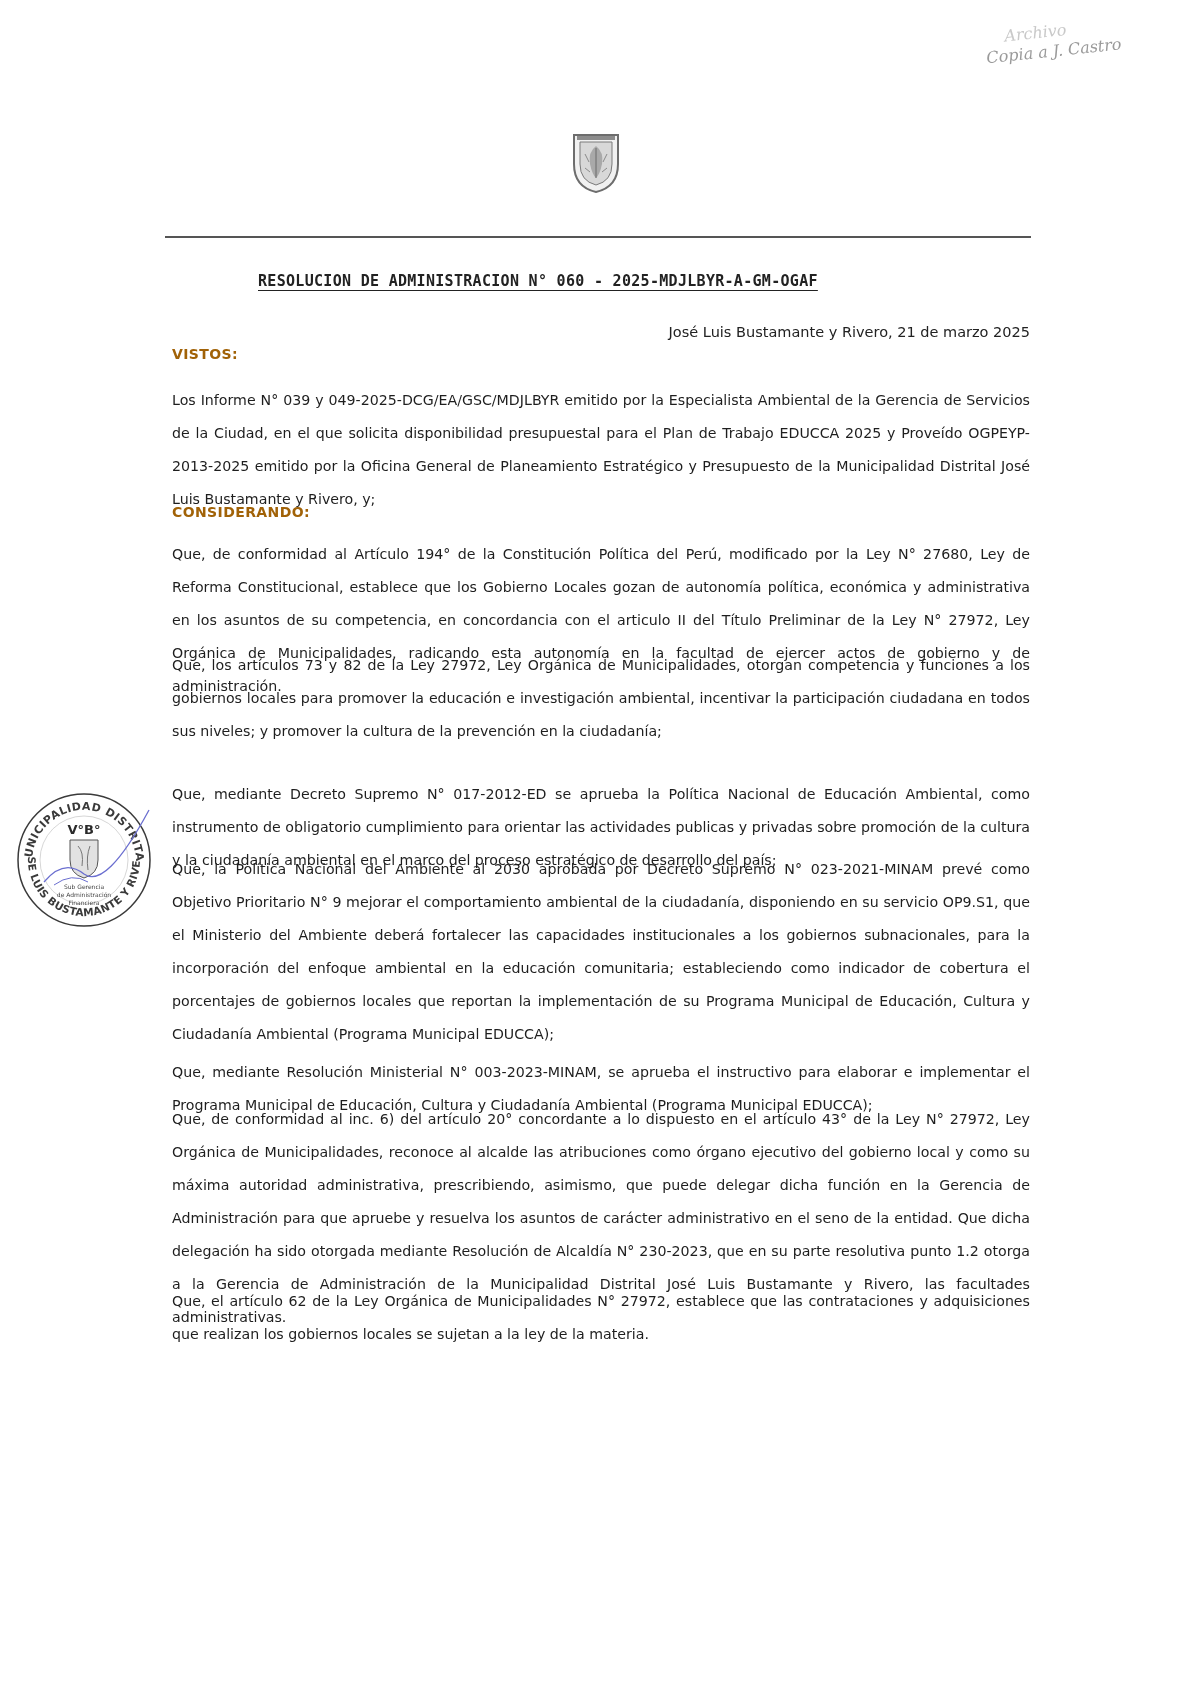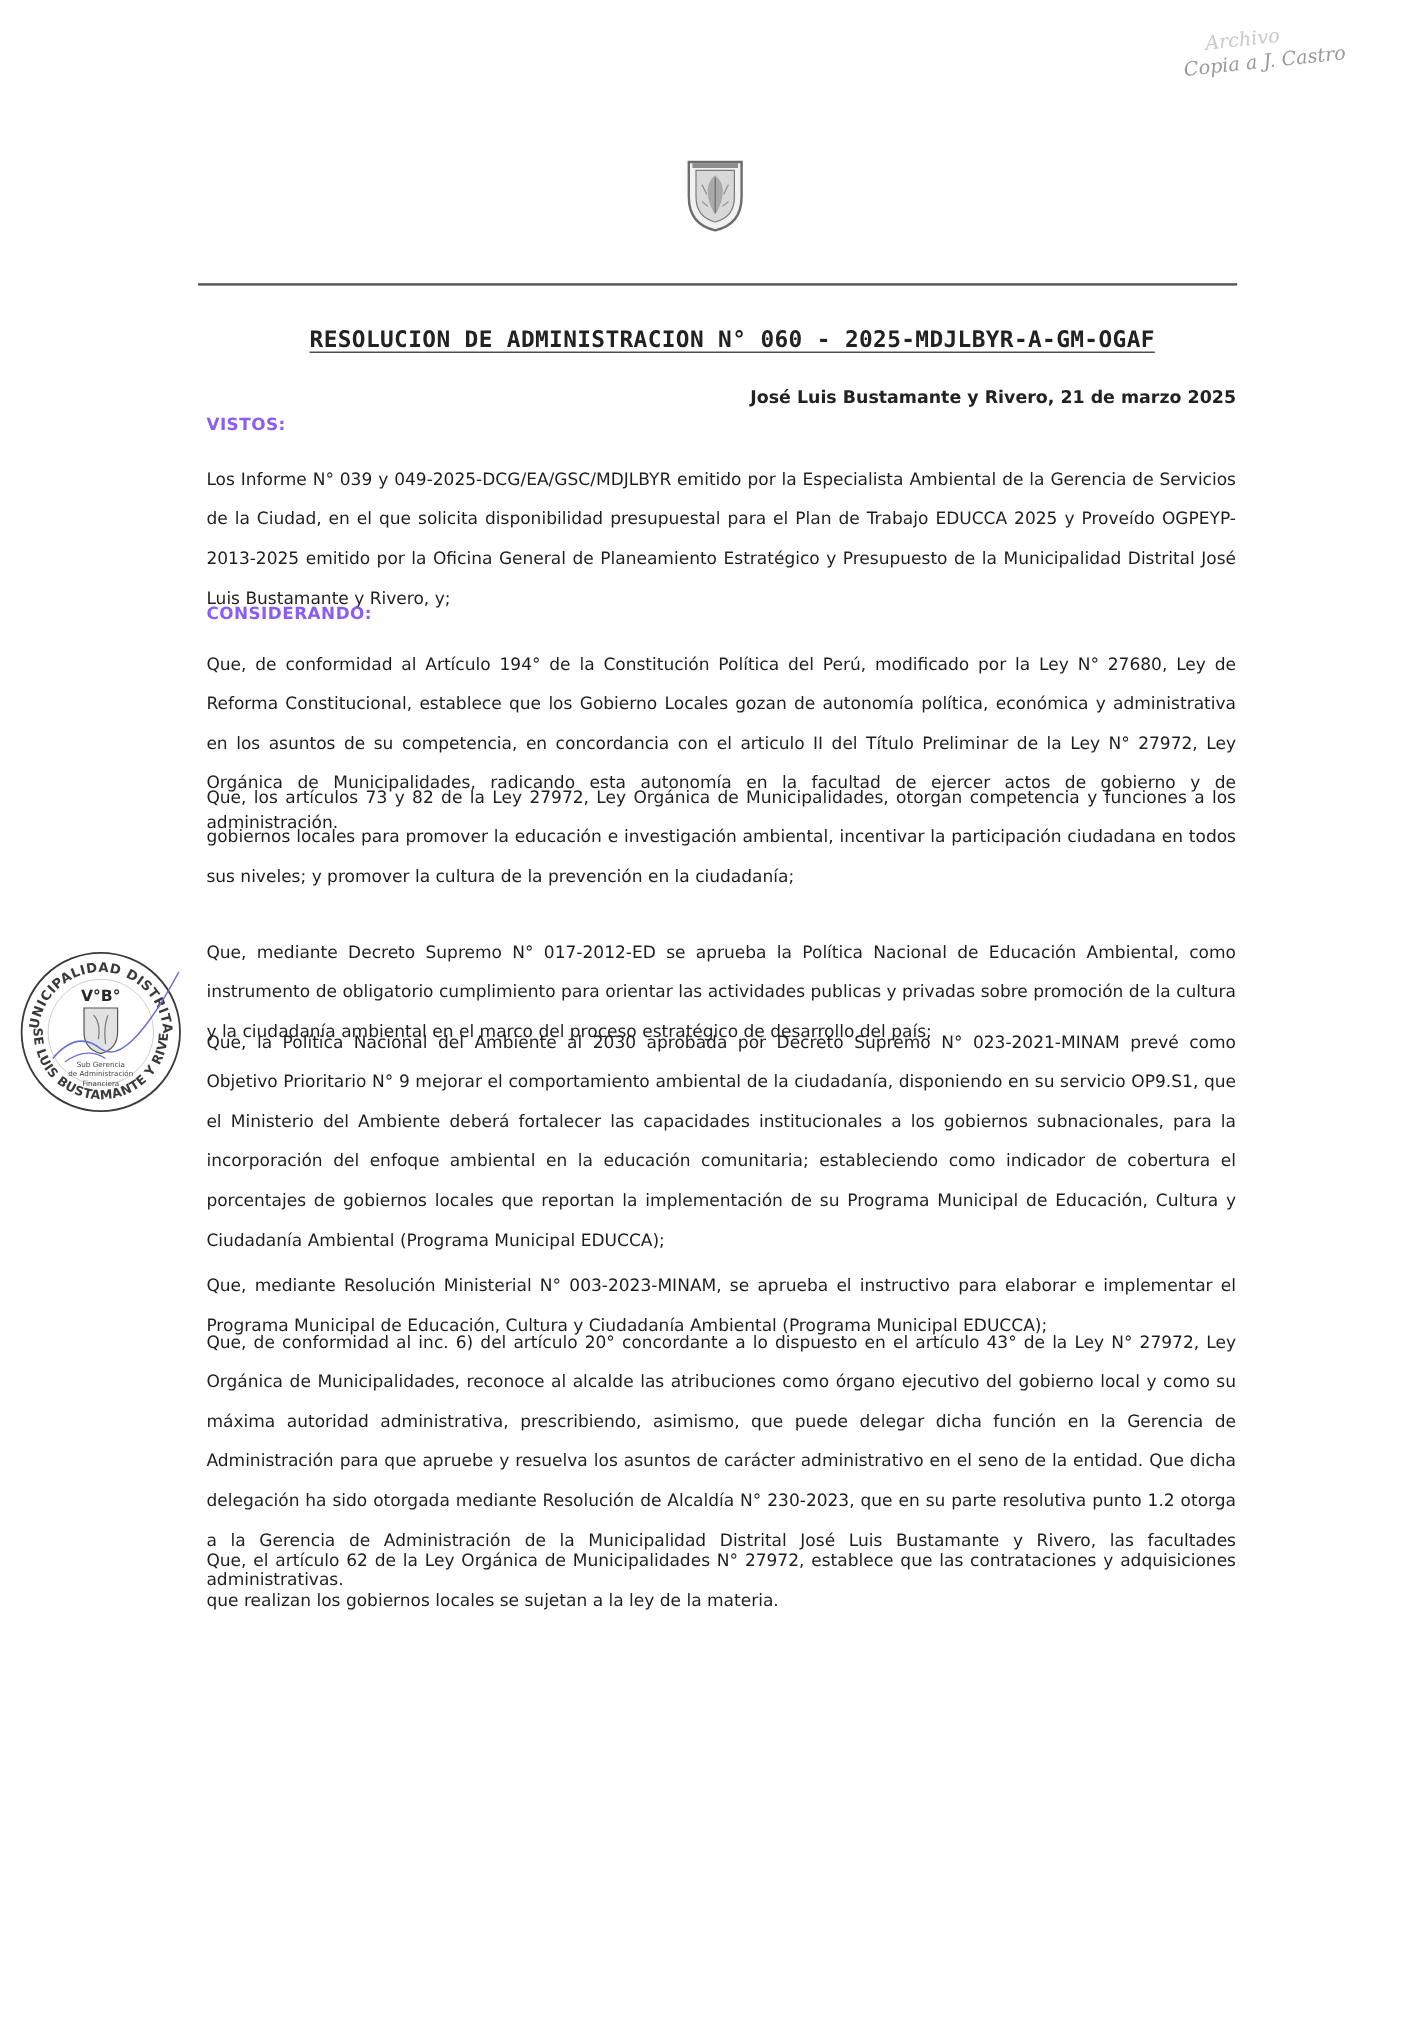--- a/index.html
+++ b/index.html
@@ -7,25 +7,25 @@
     .page { position: absolute; left: 0; top: 0; width: 1190px; height: 1683px; background: #fff; }
 
     .handwritten-note { position: absolute; left: 985px; top: 18px; width: 200px; font-family: "DejaVu Serif", serif; font-style: italic; color: #9a9a9a; font-size: 16px; line-height: 20px; transform: rotate(-6deg); }
     .handwritten-note .l1 { color: #c9c9c9; padding-left: 20px; }
 
     .crest { position: absolute; left: 571px; top: 132px; width: 50px; height: 62px; }
 
     .muni-title { position: absolute; left: 230px; top: 209px; width: 730px; text-align: center; font-family: "Liberation Sans", sans-serif; font-weight: bold; font-size: 20px; color: #2a2a2a; letter-spacing: 0.1px; }
     .title-rule { position: absolute; left: 165px; top: 236px; width: 866px; height: 2px; background: #555; }
 
-    .res-number { position: absolute; left: 258px; top: 272px; font-family: "DejaVu Sans Mono", monospace; font-weight: bold; font-size: 19px; color: #222; text-decoration: underline; text-underline-offset: 4px; letter-spacing: 0.3px; }
+    .res-number { position: absolute; left: 258px; top: 272px; font-family: "DejaVu Sans Mono", monospace; font-weight: bold; font-size: 15px; color: #222; text-decoration: underline; text-underline-offset: 4px; letter-spacing: 0.3px; }
 
-    .place-date { position: absolute; right: 160px; top: 324px; font-family: "DejaVu Sans", sans-serif; font-weight: bold; font-size: 14.5px; color: #222; }
+    .place-date { position: absolute; right: 160px; top: 324px; font-family: "DejaVu Sans", sans-serif; font-weight: normal; font-size: 14.5px; color: #222; }
 
-    .section-heading { position: absolute; left: 172px; font-family: "DejaVu Sans", sans-serif; font-weight: bold; font-size: 14px; color: #8b5cf6; letter-spacing: 0.4px; }
+    .section-heading { position: absolute; left: 172px; font-family: "DejaVu Sans", sans-serif; font-weight: bold; font-size: 14px; color: #a16207; letter-spacing: 0.4px; }
 
     .para { position: absolute; left: 172px; width: 858px; font-family: "DejaVu Sans", sans-serif; font-size: 14.2px; line-height: 33px; color: #1e1e1e; text-align: justify; }
 
     .stamp { position: absolute; left: 14px; top: 790px; width: 140px; height: 140px; }
   </style>
 </head>
 <body>
 
 <div class="page">
 

